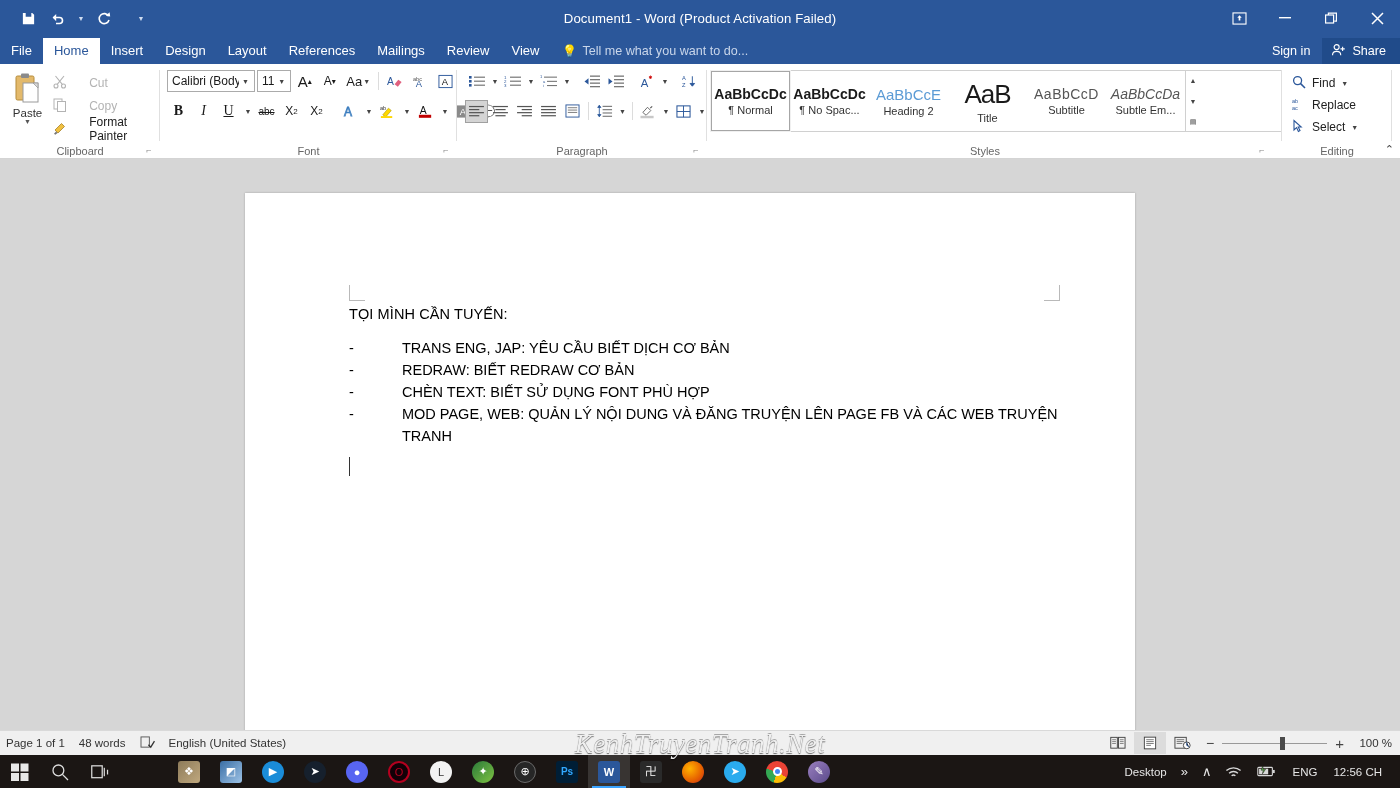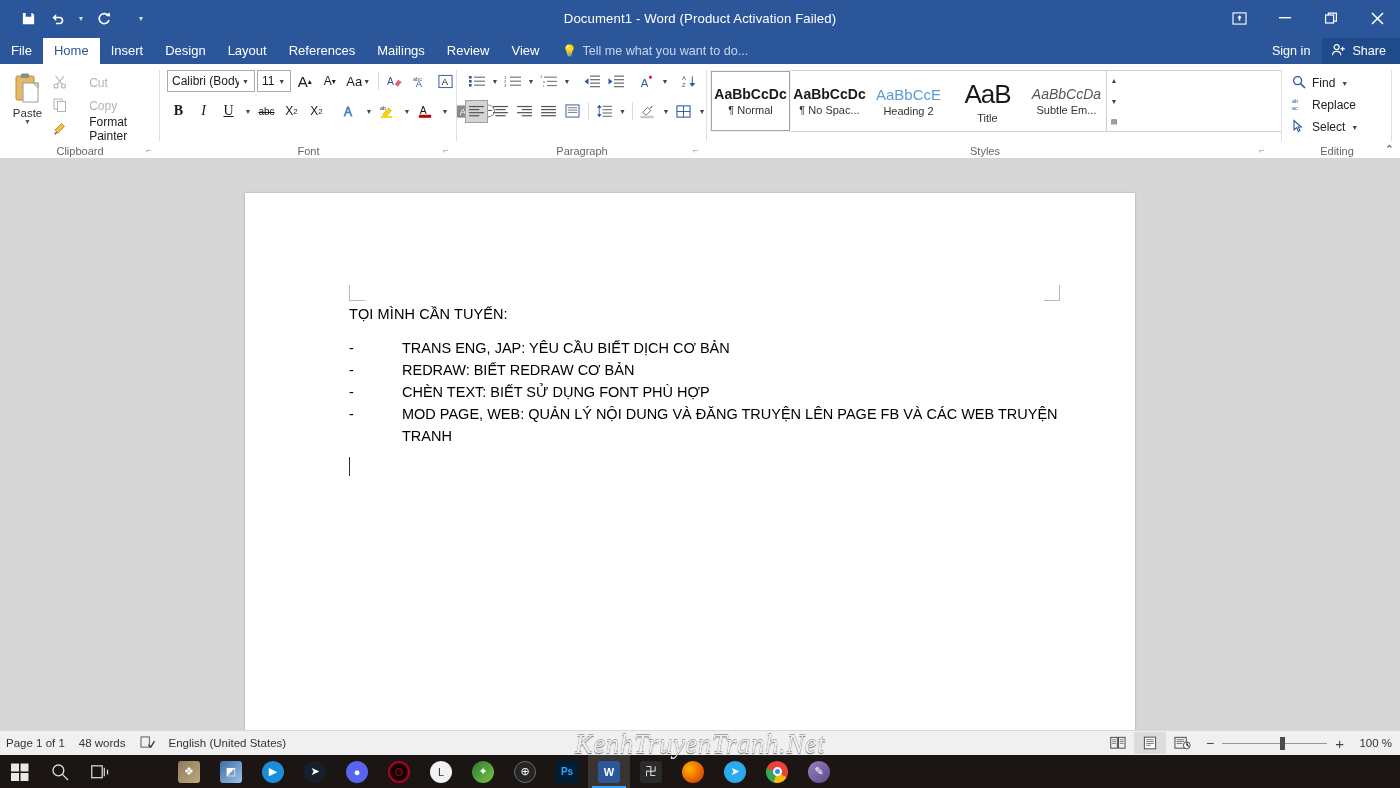--- a/index.html
+++ b/index.html
@@ -617,20 +617,24 @@
         </div>
         <div class="style-card">
           <div class="style-prev" style="color:#5b9bd5;font-size:15px;font-family:'Liberation Sans',sans-serif;">AaBbCcE</div>
           <div class="style-name">Heading 2</div>
         </div>
         <div class="style-card">
           <div class="style-prev" style="font-size:26px;font-family:'Liberation Sans',sans-serif;letter-spacing:-1px;">AaB</div>
           <div class="style-name">Title</div>
         </div>
         <div class="style-card">
+          <div class="style-prev" style="color:#555;font-family:'Liberation Sans',sans-serif;letter-spacing:.5px;">AaBbCcD</div>
+          <div class="style-name">Subtitle</div>
+        </div>
+        <div class="style-card">
           <div class="style-prev" style="font-style:italic;color:#555;font-family:'Liberation Sans',sans-serif;">AaBbCcDa</div>
           <div class="style-name">Subtle Em...</div>
         </div>
         <div class="styles-scroll">
           <div class="ss-btn">▲</div>
           <div class="ss-btn">▼</div>
           <div class="ss-btn">▤</div>
         </div>
       </div>
     </div>
@@ -817,13 +821,35 @@
       </div>
     <div class="tb-app">
         <span class="ico" style="background:conic-gradient(#ea4335 0 33%,#fbbc05 33% 55%,#34a853 55% 80%,#ea4335 80%);border-radius:50%;position:relative;">
           <span style="width:9px;height:9px;background:#4285f4;border-radius:50%;border:2px solid #fff;"></span>
         </span>
       </div>
     <div class="tb-app">
         <span class="ico" style="background:linear-gradient(135deg,#9a7fbf,#5a4a8a);border-radius:50%;">✎</span>
       </div>
   </div>
+  <div class="tb-right">
+    <div class="tr-item">Desktop</div>
+    <div class="tr-item" style="font-size:13px;">»</div>
+    <div class="tr-item" style="font-size:13px;">∧</div>
+    <div class="tr-item">
+      <svg width="17" height="14" viewBox="0 0 18 14">
+          <path d="M1.5 5.5A11 11 0 0 1 16.5 5.5" fill="none" stroke="#d8d8d8" stroke-width="1.4"></path>
+          <path d="M4.3 8.3A7 7 0 0 1 13.7 8.3" fill="none" stroke="#d8d8d8" stroke-width="1.4"></path>
+          <path d="M7 11A3.2 3.2 0 0 1 11 11" fill="none" stroke="#d8d8d8" stroke-width="1.4"></path>
+        </svg>
+    </div>
+    <div class="tr-item">
+      <svg width="20" height="13" viewBox="0 0 22 13">
+          <rect x="2" y="2" width="16" height="9" rx="1" fill="none" stroke="#d8d8d8" stroke-width="1.2"></rect>
+          <rect x="3.4" y="3.4" width="10" height="6.2" fill="#d8d8d8"></rect>
+          <rect x="18.6" y="4.8" width="2" height="3.4" fill="#d8d8d8"></rect>
+          <path d="M7.5 0.5 5.5 5h2.6l-1 4 3.4-5H7.8z" fill="#5dc24e" stroke="#1b1614" stroke-width=".6"></path>
+        </svg>
+    </div>
+    <div class="tr-item lang">ENG</div>
+    <div class="tr-item clock">12:56 CH</div>
+  </div>
 </div>
 
 </body></html>

